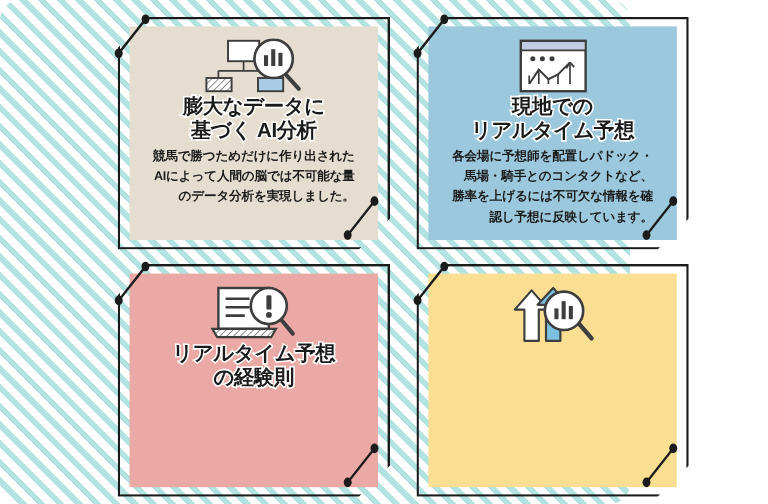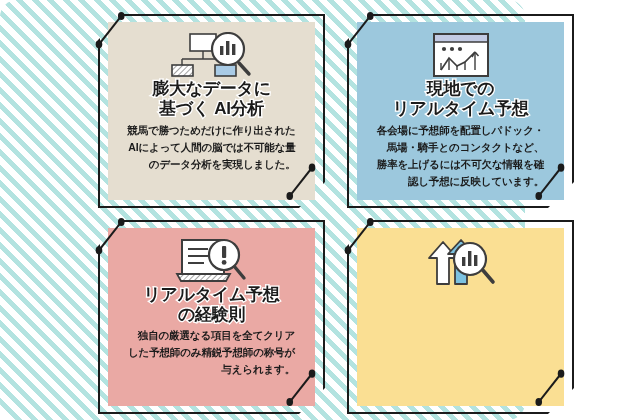--- a/index.html
+++ b/index.html
@@ -247,23 +247,20 @@
             </defs>
             <path d="M3 36 H56 L52 43 H7 Z" fill="url(#hatch3)" stroke="#3d3d3d" stroke-width="1.8"></path>
             <line x1="60" y1="28" x2="70" y2="40" stroke="#3d3d3d" stroke-width="3.4" stroke-linecap="round"></line>
             <circle cx="50" cy="17" r="15" fill="#ffffff" stroke="#3d3d3d" stroke-width="2.2"></circle>
             <rect x="48" y="8" width="4.2" height="12" rx="1" fill="#3d3d3d"></rect>
             <circle cx="50.1" cy="24.4" r="2.4" fill="#3d3d3d"></circle>
           </svg>
         </div>
         <h3 class="card-title">リアルタイム予想
 の経験則</h3>
-        <p class="card-body">独自の厳選なる項目を全てクリア
-した予想師のみ精鋭予想師の称号が
-与えられます。</p>
       </div>
     </div>
 
     <div class="card-slot">
       <div class="card-frame"></div>
       <svg class="corner-svg" viewBox="0 0 270 190" preserveAspectRatio="none">
         <line x1="6" y1="34" x2="33" y2="6" stroke="#1b1b1b" stroke-width="2.2"></line>
         <circle cx="6" cy="34" r="4" fill="#1b1b1b"></circle>
         <circle cx="33" cy="6" r="4" fill="#1b1b1b"></circle>
         <line x1="264" y1="156" x2="237" y2="184" stroke="#1b1b1b" stroke-width="2.2"></line>

